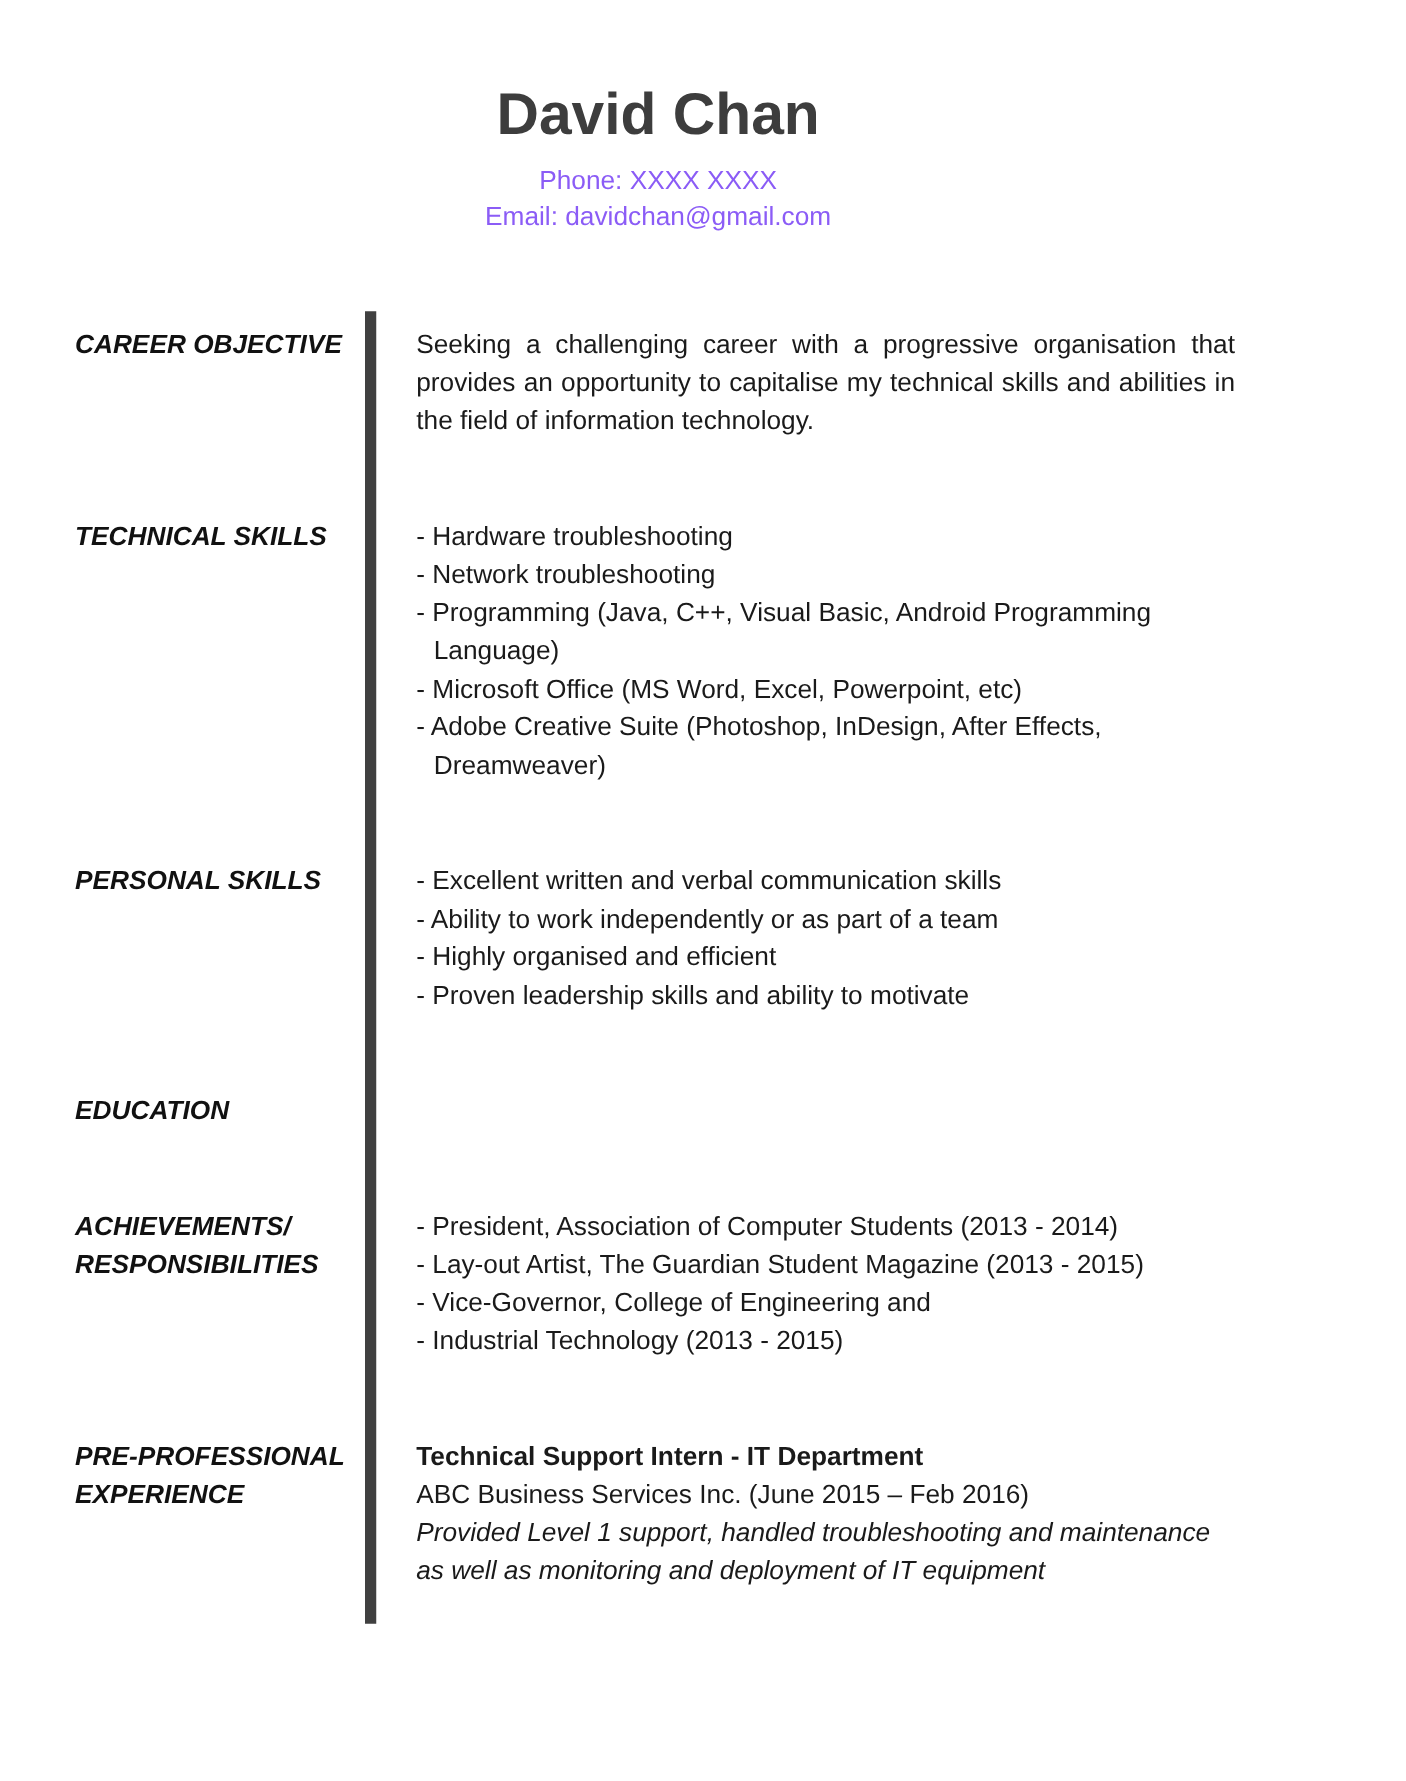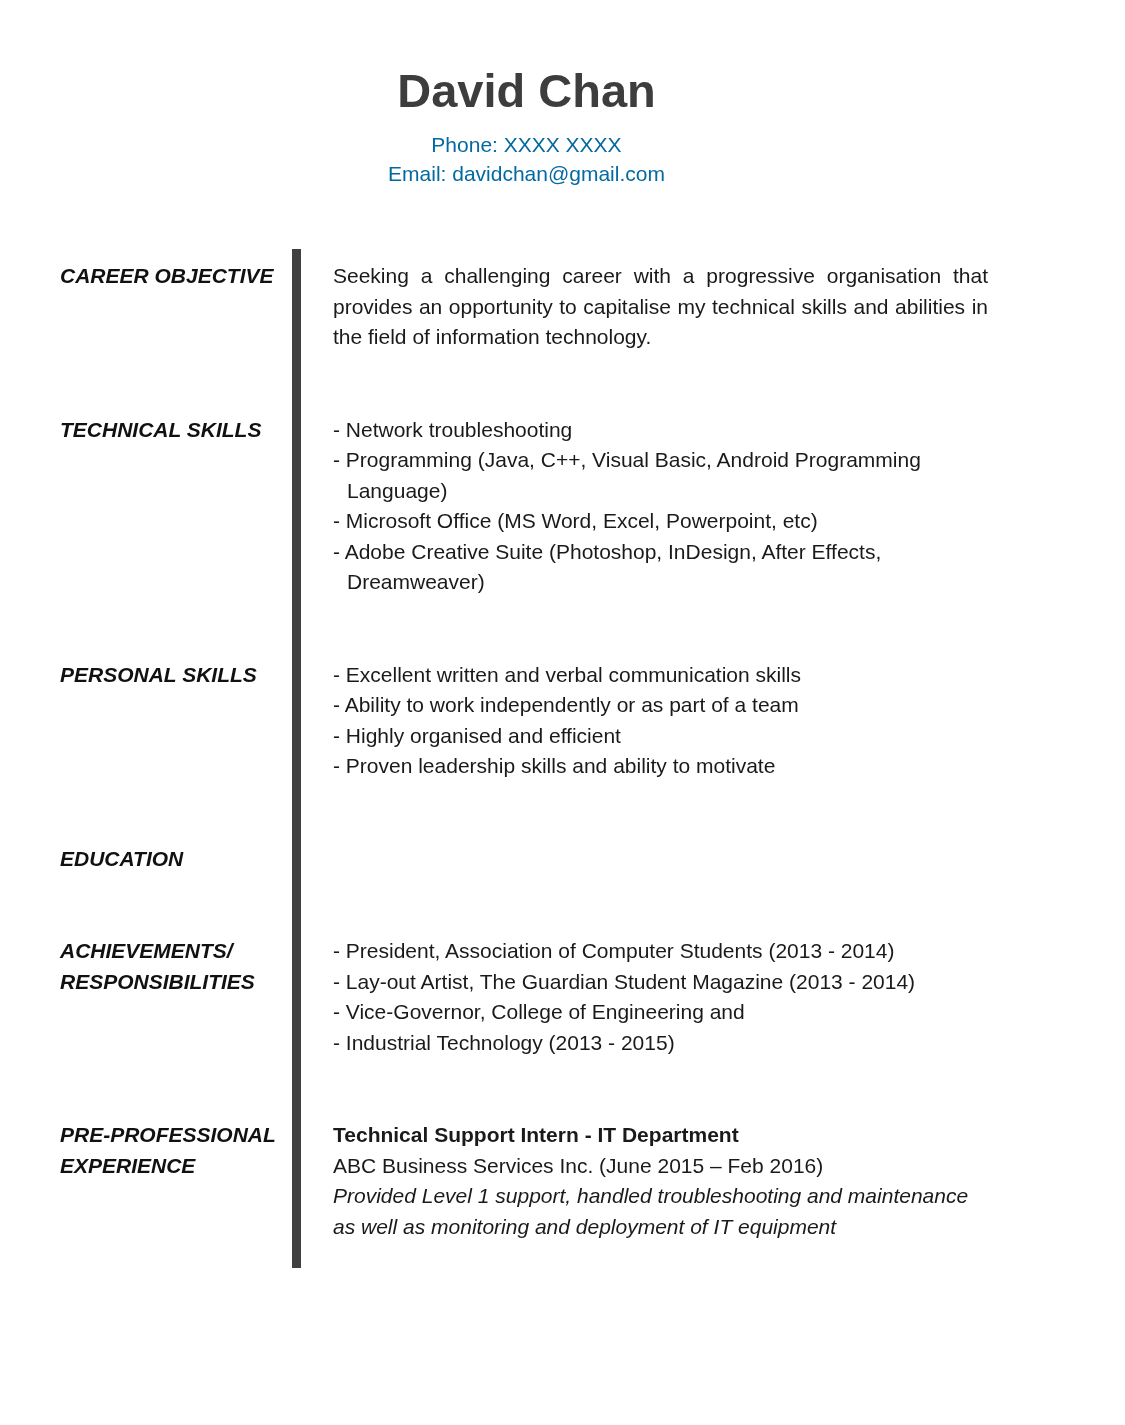--- a/index.html
+++ b/index.html
@@ -17,21 +17,21 @@
   .person-name {
     margin: 0 0 10px 0;
     font-size: 47px;
     font-weight: 700;
     color: #3d3d3d;
     line-height: 58px;
     letter-spacing: 0px;
   }
   .contact-line {
     font-size: 21px;
-    color: #0369a1;
+    color: #8b5cf6;
     line-height: 29px;
   }
 
   
   .resume-body {
     position: relative;
     margin: 61px 65px 0 60px;
     padding: 12px 0 10px 0;
   }
   .vbar {
@@ -81,20 +81,21 @@
     <section class="sec">
       <div class="sec-label">CAREER OBJECTIVE</div>
       <div class="sec-content">
         <p class="justified">Seeking a challenging career with a progressive organisation that provides an opportunity to capitalise my technical skills and abilities in the field of information technology.</p>
       </div>
     </section>
 
     <section class="sec">
       <div class="sec-label">TECHNICAL SKILLS</div>
       <div class="sec-content">
+        <div class="li">- Hardware troubleshooting</div>
         <div class="li">- Network troubleshooting</div>
         <div class="li">- Programming (Java, C++, Visual Basic, Android Programming Language)</div>
         <div class="li">- Microsoft Office (MS Word, Excel, Powerpoint, etc)</div>
         <div class="li">- Adobe Creative Suite (Photoshop, InDesign, After Effects, Dreamweaver)</div>
       </div>
     </section>
 
     <section class="sec">
       <div class="sec-label">PERSONAL SKILLS</div>
       <div class="sec-content">
@@ -106,21 +107,21 @@
     </section>
 
     <section class="sec">
       <div class="sec-label">EDUCATION</div>
     </section>
 
     <section class="sec">
       <div class="sec-label">ACHIEVEMENTS/ RESPONSIBILITIES</div>
       <div class="sec-content">
         <div class="li">- President, Association of Computer Students (2013 - 2014)</div>
-        <div class="li">- Lay-out Artist, The Guardian Student Magazine (2013 - 2014)</div>
+        <div class="li">- Lay-out Artist, The Guardian Student Magazine (2013 - 2015)</div>
         <div class="li">- Vice-Governor, College of Engineering and</div>
         <div class="li">- Industrial Technology (2013 - 2015)</div>
       </div>
     </section>
 
     <section class="sec">
       <div class="sec-label">PRE-PROFESSIONAL EXPERIENCE</div>
       <div class="sec-content">
         <div class="bold">Technical Support Intern - IT Department</div>
         <div>ABC Business Services Inc. (June 2015 – Feb 2016)</div>

